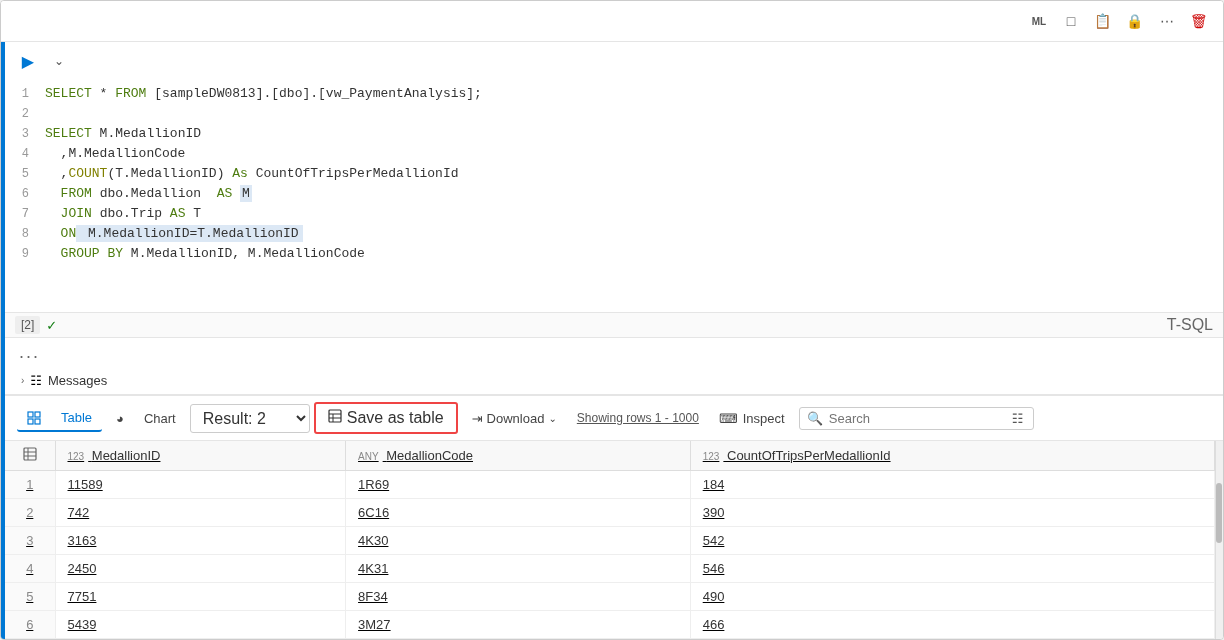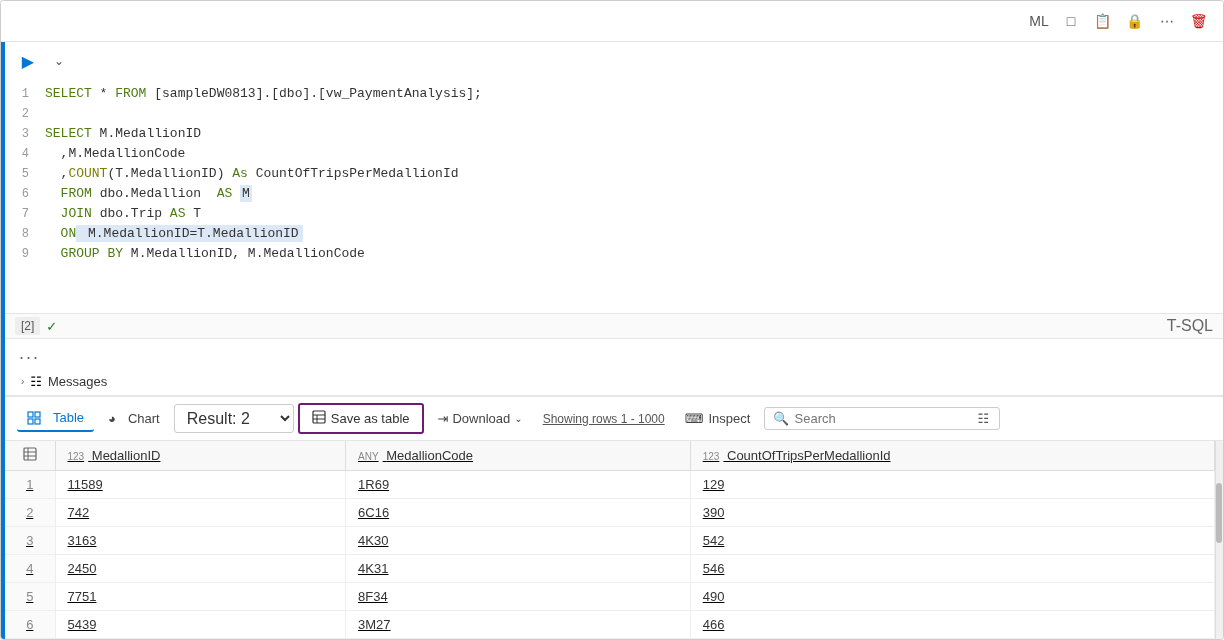--- a/index.html
+++ b/index.html
@@ -193,21 +193,21 @@
       align-items: center;
       padding: 6px 12px;
       gap: 4px;
       border-bottom: 1px solid #e5e5e5;
       background: #fff;
       flex-wrap: nowrap;
     }
     .tab-btn {
       display: flex;
       align-items: center;
-      gap: 12px;
+      gap: 20px;
       padding: 5px 10px;
       border: none;
       background: transparent;
       cursor: pointer;
       font-size: 13px;
       color: #444;
       border-radius: 3px;
       white-space: nowrap;
     }
     .tab-btn.active {
@@ -223,24 +223,24 @@
       background: #fff;
       color: #333;
       cursor: pointer;
       min-width: 120px;
     }
     .save-as-table-btn {
       display: flex;
       align-items: center;
       gap: 5px;
       padding: 5px 12px;
-      border: 2px solid #701a75;
-      background: transparent;
-      cursor: pointer;
-      font-size: 13px;
+      border: 2px solid #ef4444;
+      background: transparent;
+      cursor: pointer;
+      font-size: 16px;
       color: #333;
       border-radius: 3px;
       white-space: nowrap;
       font-weight: 500;
     }
     .download-btn {
       display: flex;
       align-items: center;
       gap: 4px;
       padding: 5px 10px;
@@ -379,21 +379,21 @@
       vertical-align: middle;
     }
   </style>
 </head>
 <body>
 
 <div class="window">
 
   <div class="top-toolbar">
     <button class="toolbar-icon-btn" title="ML">
-      <span style="font-size:14px;font-weight:normal;">ML</span>
+      <span style="font-size:10px;font-weight:bold;">ML</span>
     </button>
     <button class="toolbar-icon-btn" title="Copy">
       <span>□</span>
     </button>
     <button class="toolbar-icon-btn" title="Clipboard">
       <span>📋</span>
     </button>
     <button class="toolbar-icon-btn" title="Lock">
       <span>🔒</span>
     </button>
@@ -570,21 +570,21 @@
                     <span class="col-type">123</span>
                     <span>CountOfTripsPerMedallionId</span>
                   </th>
                 </tr>
               </thead>
               <tbody>
                 <tr>
                   <td>1</td>
                   <td>11589</td>
                   <td>1R69</td>
-                  <td>129</td>
+                  <td>184</td>
                 </tr>
                 <tr>
                   <td>2</td>
                   <td>742</td>
                   <td>6C16</td>
                   <td>390</td>
                 </tr>
                 <tr>
                   <td>3</td>
                   <td>3163</td>

